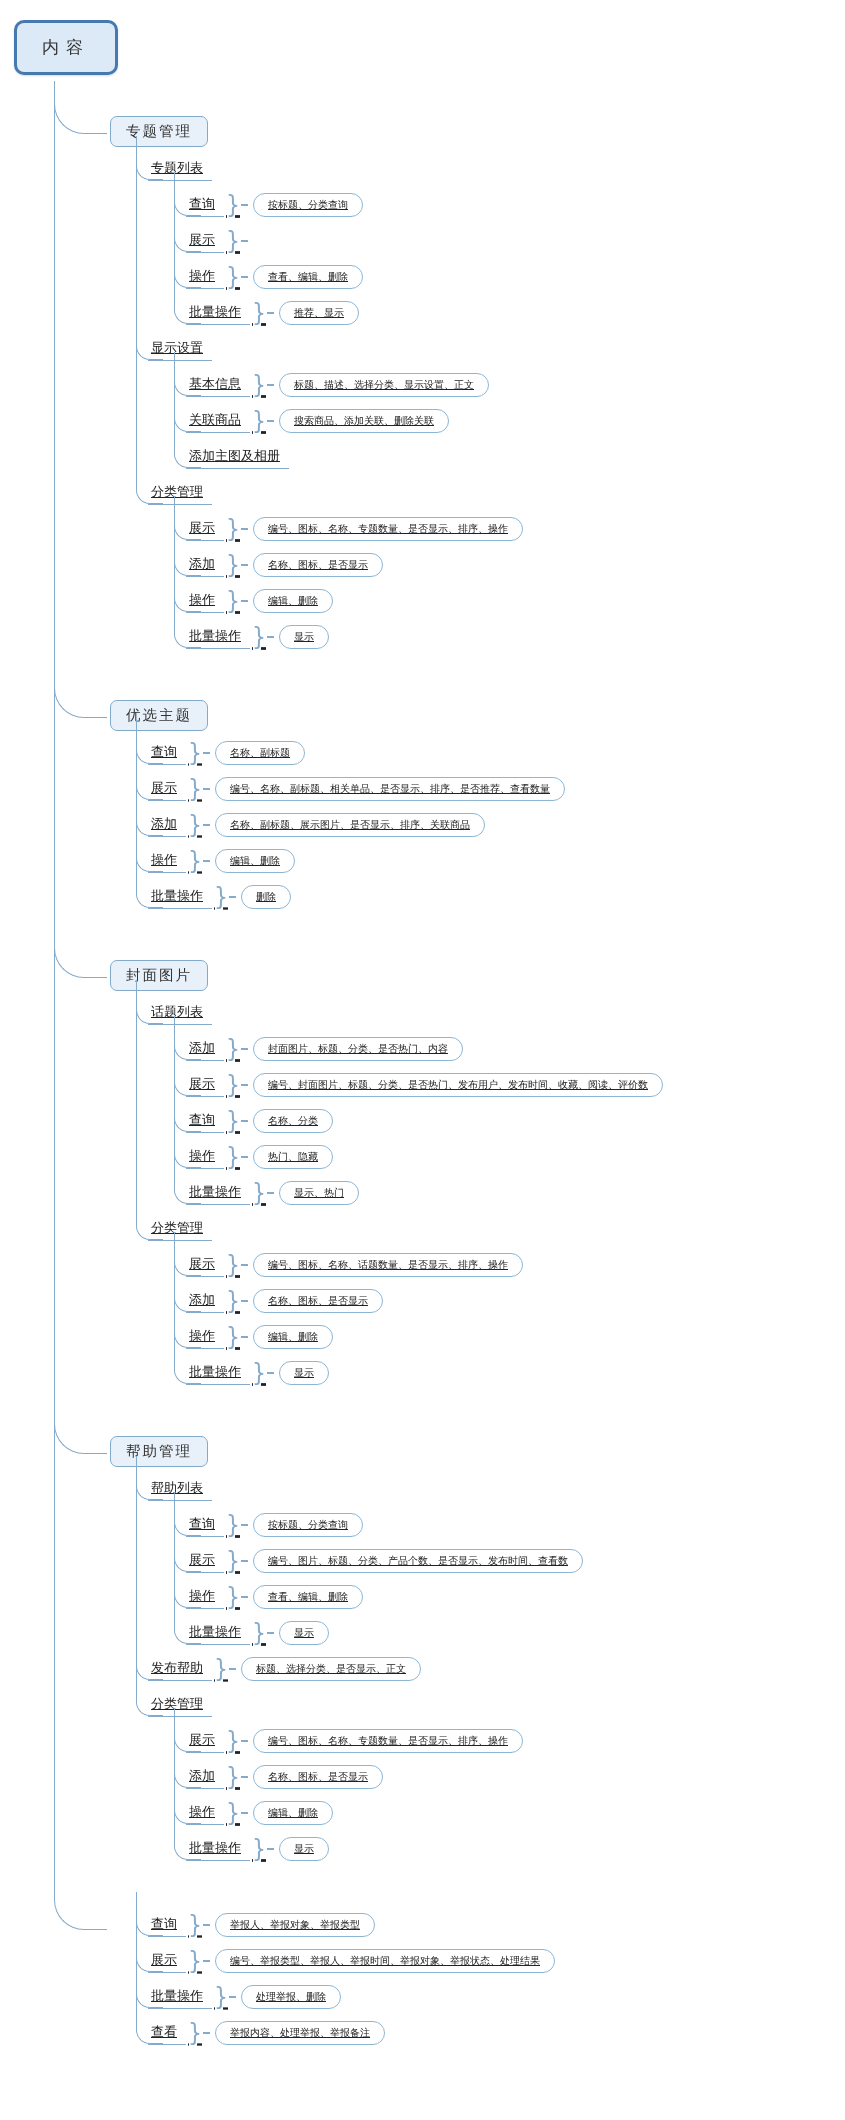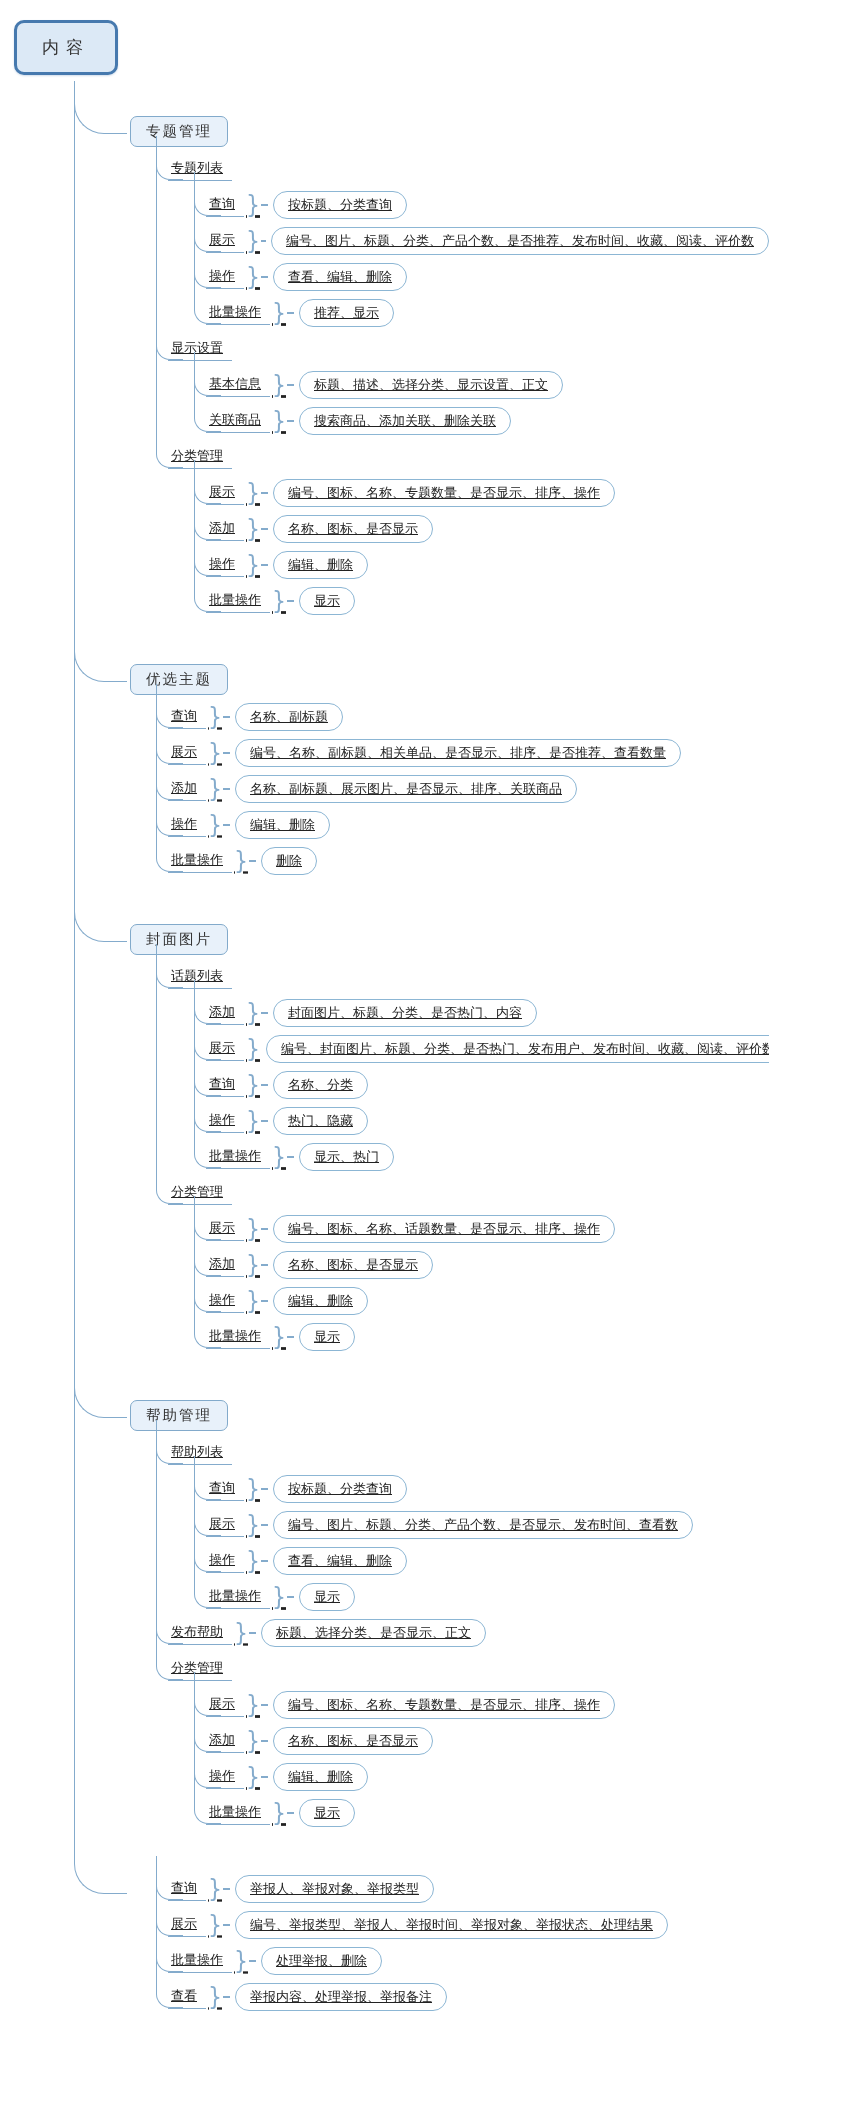--- a/index.html
+++ b/index.html
@@ -6,21 +6,21 @@
   body{font-family:"DejaVu Sans","Liberation Sans",sans-serif;color:#222;}
   .mindmap{position:relative;width:769px;height:2120px;overflow:hidden;background:#ffffff;padding:0;}
   .canvas-pad{padding:20px 0 0 14px;}
 
   
   .root-box{display:inline-block;background:#dce9f6;border:3px solid #4679ae;border-radius:10px;
             padding:13px 25px;font-size:17px;letter-spacing:7px;color:#333;
             box-shadow:0 1px 2px rgba(70,121,174,.25);}
 
   
-  .branches{margin-left:60px;}
+  .branches{margin-left:40px;}
   .branch{position:relative;padding-left:56px;margin-top:40px;}
   .branch:first-child{margin-top:36px;}
   .branches > .branch::before{content:"";position:absolute;left:0;top:-56px;width:52px;height:78px;
       border-left:1.4px solid #84abcc;border-bottom:1.4px solid #84abcc;border-bottom-left-radius:30px;}
   .branches > .branch:first-child::before{top:-30px;height:52px;}
   .branches > .branch:not(:last-child)::after{content:"";position:absolute;left:0;top:-56px;bottom:0;
       border-left:1.4px solid #84abcc;}
   .branches > .branch:first-child:not(:last-child)::after{top:-30px;}
 
   .head{height:36px;display:flex;align-items:center;}
@@ -36,21 +36,21 @@
       border-left:1.4px solid #84abcc;border-bottom:1.4px solid #84abcc;border-bottom-left-radius:14px;}
   .children > .tree-item:not(:last-child)::after{content:"";position:absolute;left:0;top:-15px;bottom:-15px;
       border-left:1.4px solid #84abcc;}
 
   .label{display:inline-block;border-bottom:1.4px solid #84abcc;padding:1px 9px 3px 3px;
          font-size:13px;white-space:nowrap;color:#222;}
   .brace{color:#84abcc;font-size:22px;line-height:1;transform:scaleY(1.15);margin:0 1px 0 2px;
          font-family:"DejaVu Sans",sans-serif;user-select:none;}
   .tick{display:inline-block;width:7px;height:1.4px;background:#84abcc;margin-right:5px;}
   .pill{display:inline-block;border:1.4px solid #8cb6d4;border-radius:15px;background:#ffffff;
-        padding:4px 14px;font-size:13px;white-space:nowrap;color:#222;text-align:center;}
+        padding:4px 14px;font-size:10px;white-space:nowrap;color:#222;text-align:center;}
 </style>
 </head>
 <body>
 
 <div class="mindmap">
   <div class="canvas-pad">
     <div class="root-box">
       <span>内容</span>
     </div>
     <div class="branches" id="branches">
@@ -70,21 +70,20 @@
                     <span class="brace">}</span>
                     <span class="tick"></span>
                     <span class="pill">按标题、分类查询</span>
                   </div>
                 </div>
                 <div class="tree-item">
                   <div class="head">
                     <span class="label">展示</span>
                     <span class="brace">}</span>
                     <span class="tick"></span>
-                    <span class="pill">编号、图片、标题、分类、产品个数、是否推荐、发布时间、收藏、阅读、评价数</span>
                   </div>
                 </div>
                 <div class="tree-item">
                   <div class="head">
                     <span class="label">操作</span>
                     <span class="brace">}</span>
                     <span class="tick"></span>
                     <span class="pill">查看、编辑、删除</span>
                   </div>
                 </div>
@@ -110,20 +109,25 @@
                     <span class="tick"></span>
                     <span class="pill">标题、描述、选择分类、显示设置、正文</span>
                   </div>
                 </div>
                 <div class="tree-item">
                   <div class="head">
                     <span class="label">关联商品</span>
                     <span class="brace">}</span>
                     <span class="tick"></span>
                     <span class="pill">搜索商品、添加关联、删除关联</span>
+                  </div>
+                </div>
+                <div class="tree-item">
+                  <div class="head">
+                    <span class="label">添加主图及相册</span>
                   </div>
                 </div>
               </div>
             </div>
             <div class="tree-item">
               <div class="head">
                 <span class="label">分类管理</span>
               </div>
               <div class="children">
                 <div class="tree-item">

